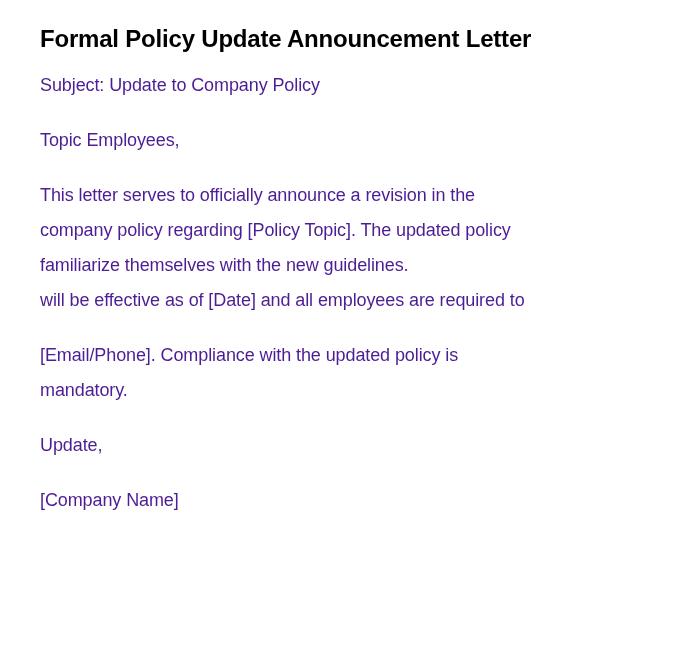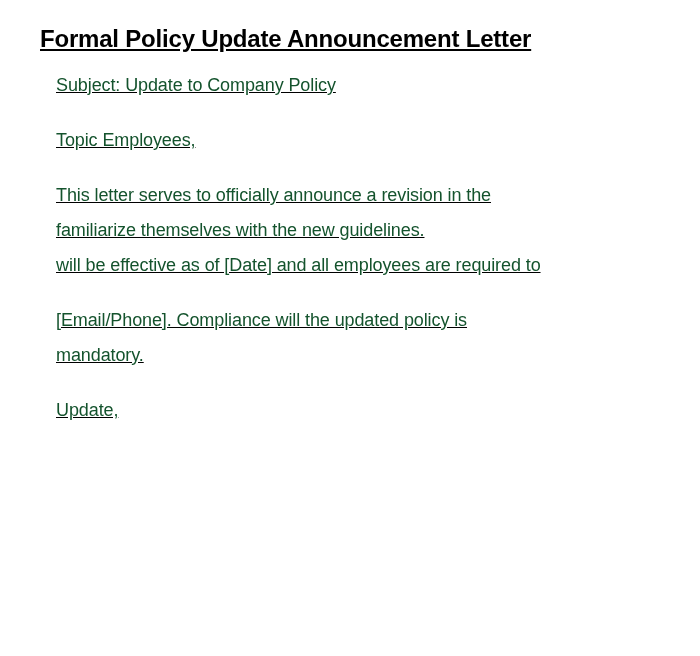--- a/index.html
+++ b/index.html
@@ -13,63 +13,64 @@
     overflow: hidden;
     font-family: "Liberation Sans", "DejaVu Sans", sans-serif;
     -webkit-font-smoothing: antialiased;
   }
   .page {
     box-sizing: border-box;
     width: 700px;
     height: 613px;
     padding: 22px 40px 0 40px;
     background: #ffffff;
-    text-decoration: underline;
   }
   .letter-title {
     margin: 0 0 13px 0;
     font-size: 24px;
     line-height: 33px;
     font-weight: 700;
     color: #000000;
     letter-spacing: -0.2px;
     white-space: nowrap;
   }
   .block {
-    margin: 0 0 20px 16px;
+    margin: 0 0 20px 0;
     font-size: 18px;
     line-height: 35px;
     font-weight: 400;
-    color: #14532d;
+    color: #4c1d95;
     letter-spacing: -0.1px;
   }
   .line {
     display: block;
     white-space: nowrap;
   }
 </style>
 </head>
 <body>
 
 <div class="page">
 
   <h1 class="letter-title">Formal Policy Update Announcement Letter</h1>
 
   <p class="block">Subject: Update to Company Policy</p>
 
   <p class="block">Topic Employees,</p>
 
   <p class="block">
     <span class="line">This letter serves to officially announce a revision in the</span>
+    <span class="line">company policy regarding [Policy Topic]. The updated policy</span>
     <span class="line">familiarize themselves with the new guidelines.</span>
     <span class="line">will be effective as of [Date] and all employees are required to</span>
   </p>
 
   <p class="block">
-    <span class="line">[Email/Phone]. Compliance will the updated policy is</span>
+    <span class="line">[Email/Phone]. Compliance with the updated policy is</span>
     <span class="line">mandatory.</span>
   </p>
 
   <p class="block">Update,</p>
 
 
+  <p class="block">[Company Name]</p>
 
 </div>
 
 </body></html>

